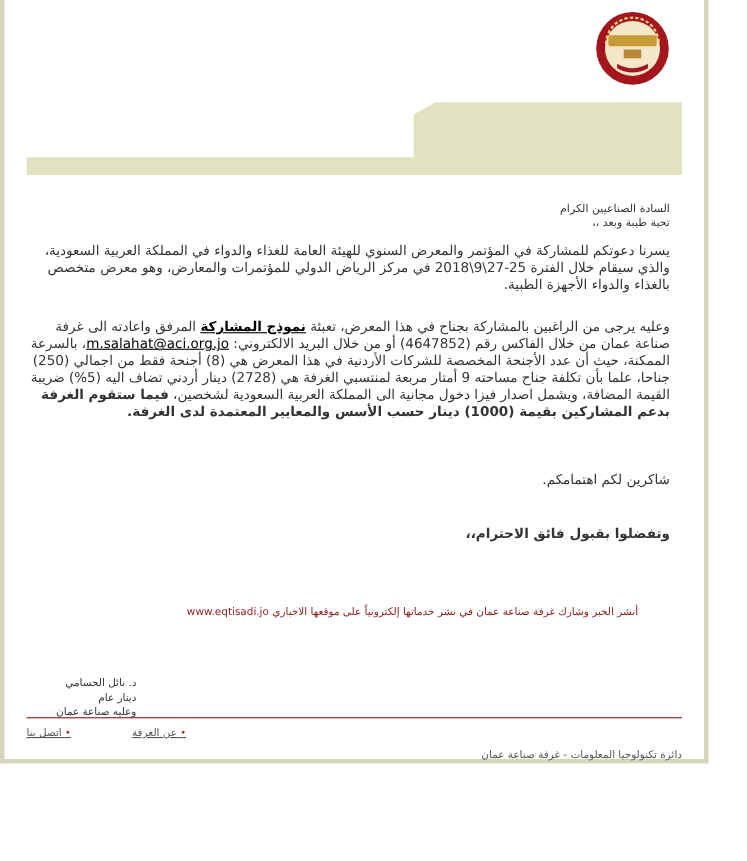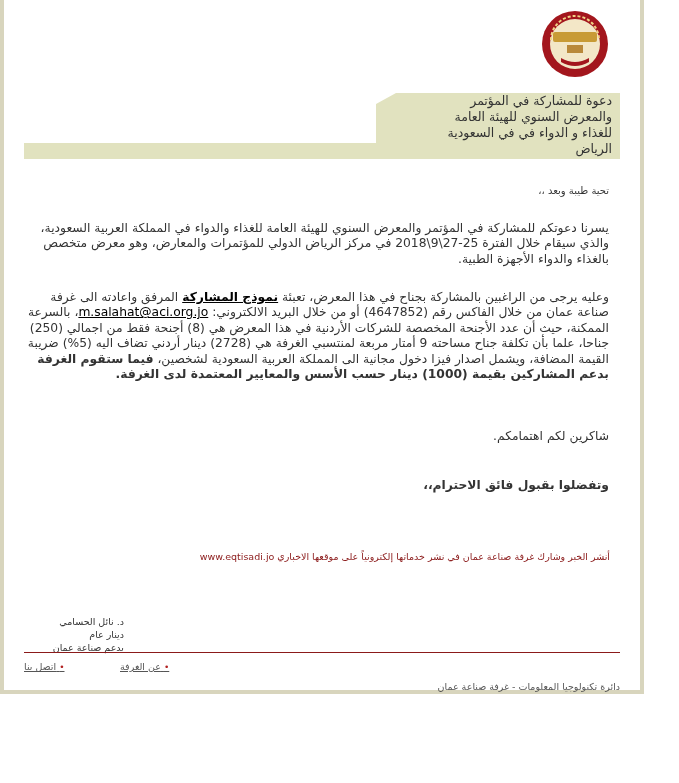--- a/index.html
+++ b/index.html
@@ -24,21 +24,21 @@
   }
   .greet { top:185px; font-size:10px; line-height:12px; }
   .p1 { top:221px; }
   .p2 { top:290px; }
   .p3 { top:429px; }
   .p4 { top:478px; font-weight:bold; }
   .letter a { color:#000000; text-decoration:underline; }
   .letter a.bold { font-weight:bold; }
   .b { font-weight:bold; }
   .share {
-    position:absolute; left:140px; width:470px; top:551px; direction:rtl; text-align:right;
+    position:absolute; left:140px; width:470px; top:551px; direction:rtl; text-align:center;
     font-size:9.5px; color:#8b1a1a;
   }
   .sig {
     position:absolute; left:24px; top:615px; width:100px; direction:rtl; 
     font-size:9.5px; line-height:13px; color:#333;
   }
   .rule { position:absolute; left:24px; top:652px; width:596px; height:0; border-top:1px solid #8b1a1a; }
   .dept { position:absolute; left:380px; top:681px; width:240px; direction:rtl; text-align:right; font-size:9.5px; color:#555; }
   .foot-link { position:absolute; top:661px; direction:rtl; font-size:9.5px; color:#555; }
   .foot-link .dot { color:#b22222; font-size:9px; }
@@ -56,47 +56,42 @@
   <rect x="12" y="22" width="44" height="10" rx="2" fill="#c89b35"></rect>
   <rect x="26" y="35" width="16" height="8" fill="#b9893a"></rect>
   <path d="M20 48 Q34 56 48 48 L48 52 Q34 60 20 52 Z" fill="#a3161d"></path>
   <path d="M10 30 A24 24 0 0 1 58 30" fill="none" stroke="#f1d486" stroke-width="2" stroke-dasharray="3 2"></path>
 </svg>
 
 <div class="title-band">
   <svg width="596" height="68">
     <path d="M0 52 L352 52 L352 13 L372 2 L596 2 L596 68 L0 68 Z" fill="#e1e2bf"></path>
   </svg>
-  <div class="title-text">
-    <div>دعوة للمشاركة في المؤتمر</div>
-    <div>والمعرض السنوي للهيئة العامة</div>
-    <div>للغذاء و الدواء في في السعودية</div>
-    <div>الرياض</div>
-  </div>
 </div>
 
 <div class="letter greet">
+  <div>السادة الصناعيين الكرام</div>
   <div>تحية طيبة وبعد ،،</div>
 </div>
 
 <div class="letter p1">يسرنا دعوتكم للمشاركة في المؤتمر والمعرض السنوي للهيئة العامة للغذاء والدواء في المملكة العربية السعودية، والذي سيقام خلال الفترة 25-27\9\2018 في مركز الرياض الدولي للمؤتمرات والمعارض، وهو معرض متخصص بالغذاء والدواء الأجهزة الطبية.</div>
 
 <div class="letter p2">
   <span>وعليه يرجى من الراغبين بالمشاركة بجناح في هذا المعرض، تعبئة </span><a class="bold" href="#">نموذج المشاركة</a><span> المرفق واعادته الى غرفة صناعة عمان من خلال الفاكس رقم (4647852) أو من خلال البريد الالكتروني: </span><a href="#">m.salahat@aci.org.jo</a><span>، بالسرعة الممكنة، حيث أن عدد الأجنحة المخصصة للشركات الأردنية في هذا المعرض هي (8) أجنحة فقط من اجمالي (250) جناحا، علما بأن تكلفة جناح مساحته 9 أمتار مربعة لمنتسبي الغرفة هي (2728) دينار أردني تضاف اليه (5%) ضريبة القيمة المضافة، ويشمل اصدار فيزا دخول مجانية الى المملكة العربية السعودية لشخصين، </span><span class="b">فيما ستقوم الغرفة بدعم المشاركين بقيمة (1000) دينار حسب الأسس والمعايير المعتمدة لدى الغرفة.</span>
 </div>
 
 <div class="letter p3">شاكرين لكم اهتمامكم.</div>
 <div class="letter p4">وتفضلوا بقبول فائق الاحترام،،</div>
 
 <div class="share">أنشر الخبر وشارك غرفة صناعة عمان في نشر خدماتها إلكترونياً على موقعها الاخباري www.eqtisadi.jo</div>
 
 <div class="sig">
   <div>د. نائل الحسامي</div>
   <div>دينار عام</div>
-  <div>بدعم صناعة عمان</div>
+  <div>وعليه صناعة عمان</div>
 </div>
 
 <div class="rule"></div>
 
 <div class="dept">دائرة تكنولوجيا المعلومات - غرفة صناعة عمان</div>
 
 <a class="foot-link fl-about" href="#">
   <span class="dot">•</span>
   <span>عن الغرفة</span>
 </a>

